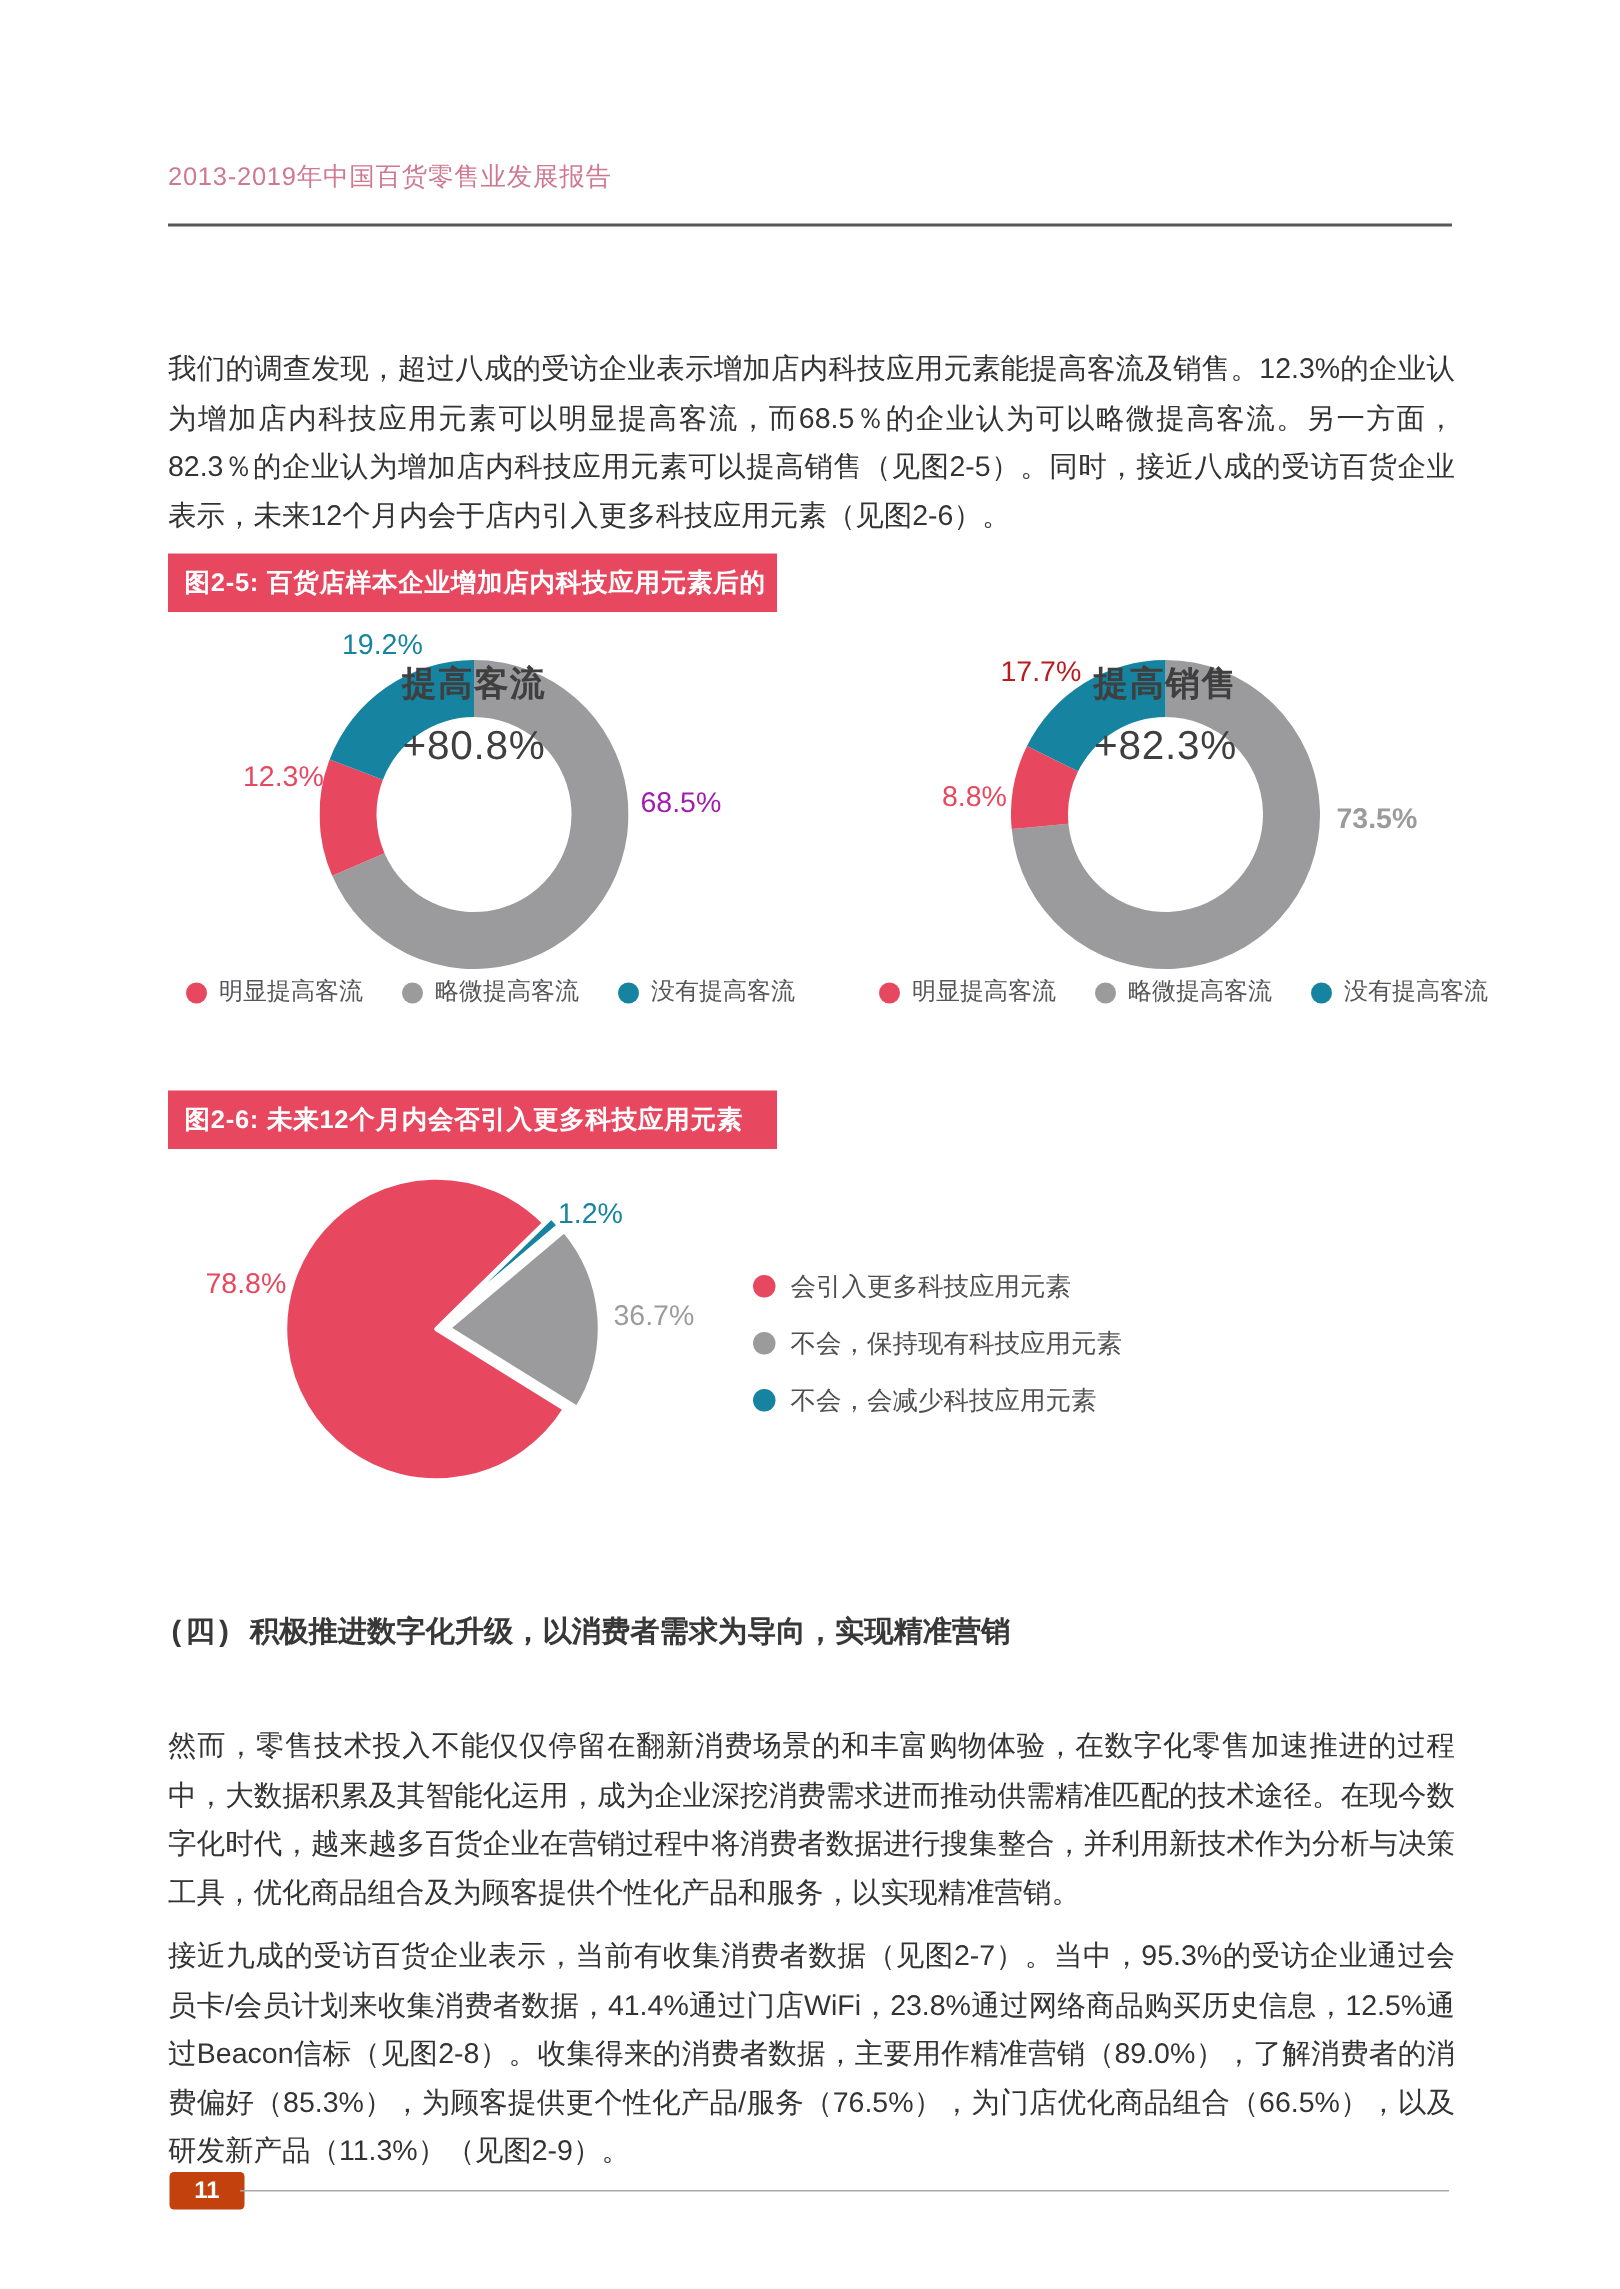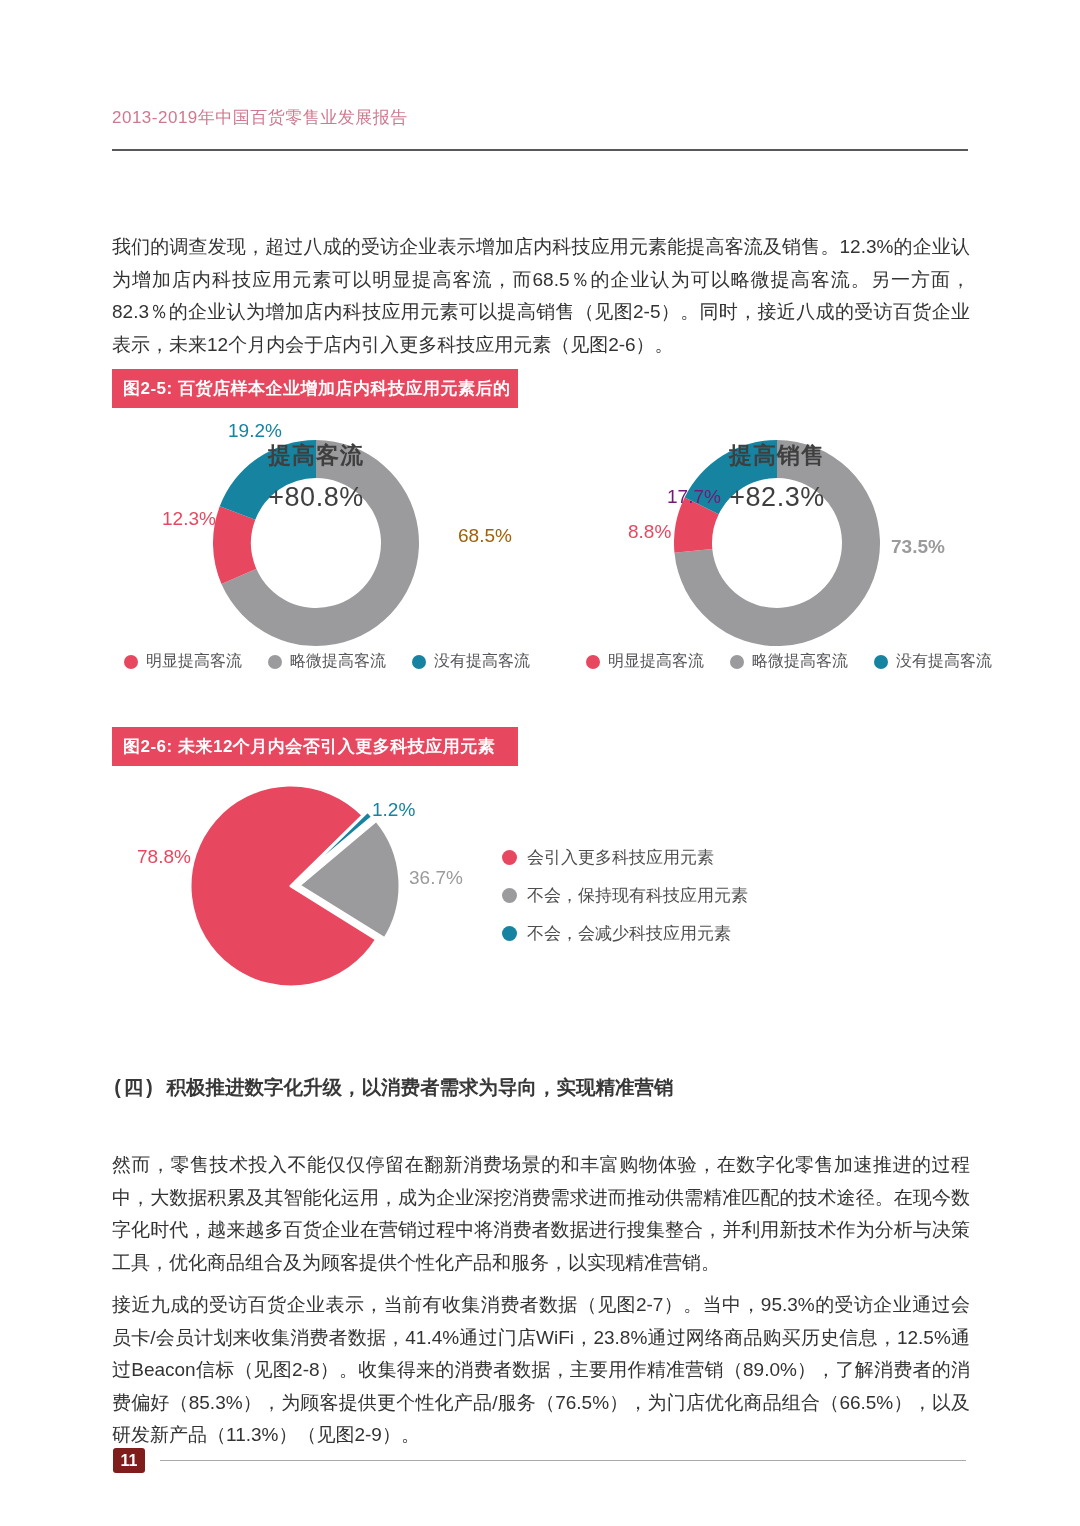--- a/index.html
+++ b/index.html
@@ -48,21 +48,21 @@
   .legend-item{display:flex;align-items:center;gap:8px;font-size:16px;color:#55555A;white-space:nowrap;}
   .dot{width:14px;height:14px;border-radius:50%;flex:0 0 auto;}
 
   .pie-legend{position:absolute;left:502px;top:846px;display:flex;flex-direction:column;gap:15px;}
   .pie-legend .legend-item{font-size:17px;color:#4F4F4F;gap:10px;}
   .pie-legend .dot{width:15px;height:15px;}
 
   .source-note{position:absolute;left:112px;top:1005px;font-size:16.5px;color:#8E8E8E;letter-spacing:0.5px;}
   .section-heading{position:absolute;left:112px;top:1074px;width:860px;font-size:19.5px;font-weight:bold;color:#383838;font-family:Liberation Mono, monospace;}
 
-  .page-badge{position:absolute;left:113px;top:1448px;width:32px;height:25px;background:#7f1d1d;border-radius:3px;
+  .page-badge{position:absolute;left:113px;top:1448px;width:50px;height:25px;background:#c2410c;border-radius:3px;
     color:#fff;font-size:16px;font-weight:bold;display:flex;align-items:center;justify-content:center;}
   .footer-rule{position:absolute;left:160px;top:1460px;width:806px;height:1px;background:#A9A9A9;}
 </style>
 </head>
 <body>
 
 <div class="page">
 
   <div class="header-title">2013-2019年中国百货零售业发展报告</div>
   <div class="header-rule"></div>
@@ -75,32 +75,32 @@
       <path d="M 103.00 0.00 A 103 103 0 1 1 8.47 143.91 L 43.35 128.81 A 65 65 0 1 0 103.00 38.00 Z" fill="#9B9B9E"></path>
       <path d="M 8.47 143.91 A 103 103 0 0 1 6.76 66.29 L 42.27 79.83 A 65 65 0 0 0 43.35 128.81 Z" fill="#E8485F"></path>
       <path d="M 6.76 66.29 A 103 103 0 0 1 103.00 0.00 L 103.00 38.00 A 65 65 0 0 0 42.27 79.83 Z" fill="#1684A0"></path>
     </svg>
   <div class="donut-center" id="center0">
     <span class="t">提高客流</span>
     <span class="v">+80.8%</span>
   </div>
   <span class="callout" id="lbl-d1-teal" style="color: rgb(22, 132, 160);">19.2%</span>
   <span class="callout" id="lbl-d1-pink" style="color: rgb(232, 72, 95);">12.3%</span>
-  <span class="callout" id="lbl-d1-gray" style="color: #a16207; margin-left: 31px;">68.5%</span>
+  <span class="callout" id="lbl-d1-gray" style="color: #a21caf;">68.5%</span>
 
   <svg class="chart" id="chart1" width="206" height="206" viewBox="0 0 206 206">
       <path d="M 103.00 0.00 A 103 103 0 1 1 0.46 112.69 L 38.29 109.12 A 65 65 0 1 0 103.00 38.00 Z" fill="#9B9B9E"></path>
       <path d="M 0.46 112.69 A 103 103 0 0 1 10.65 57.40 L 44.72 74.22 A 65 65 0 0 0 38.29 109.12 Z" fill="#E8485F"></path>
       <path d="M 10.65 57.40 A 103 103 0 0 1 103.00 0.00 L 103.00 38.00 A 65 65 0 0 0 44.72 74.22 Z" fill="#1684A0"></path>
     </svg>
   <div class="donut-center" id="center1">
     <span class="t">提高销售</span>
     <span class="v">+82.3%</span>
   </div>
-  <span class="callout" id="lbl-d2-teal" style="color: #701a75; margin-top: 48px;">17.7%</span>
+  <span class="callout" id="lbl-d2-teal" style="color: #b91c1c;">17.7%</span>
   <span class="callout" id="lbl-d2-pink" style="color: rgb(232, 72, 95);">8.8%</span>
   <span class="callout" id="lbl-d2-gray" style="color: rgb(155, 155, 158); font-weight: bold;">73.5%</span>
 
   <div class="legend-row" id="legend-left">
     <span class="legend-item">
       <span class="dot" style="background: rgb(232, 72, 95);"></span>
       <span>明显提高客流</span>
     </span>
     <span class="legend-item">
       <span class="dot" style="background: rgb(155, 155, 158);"></span>

